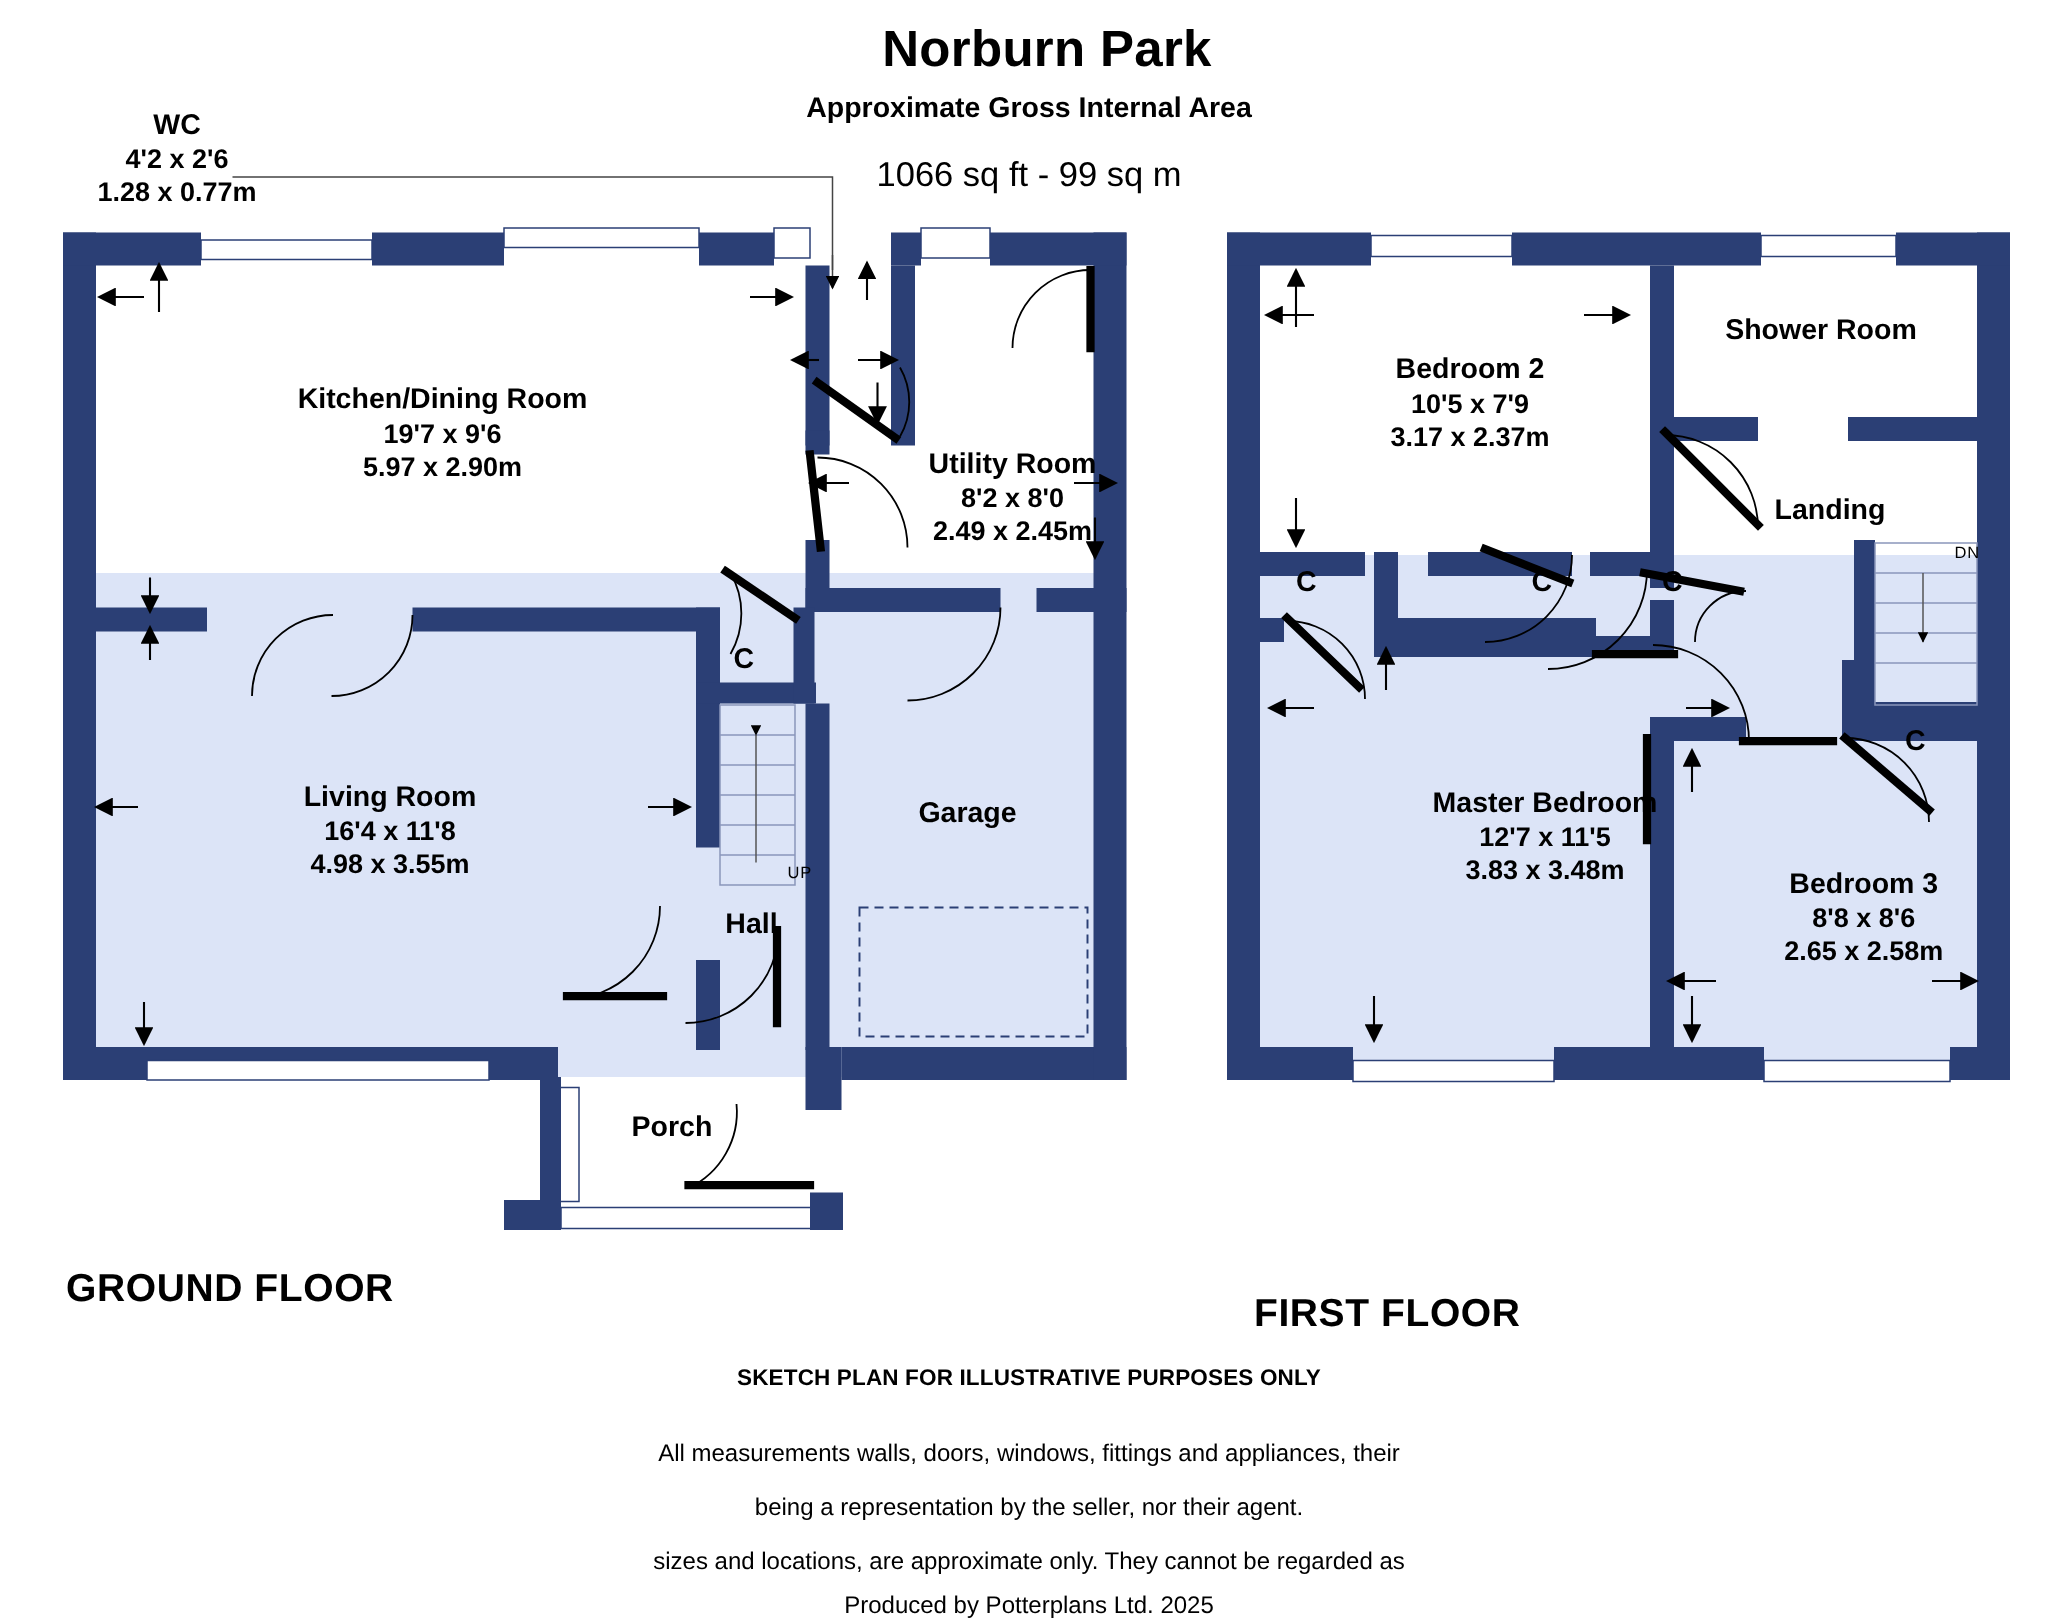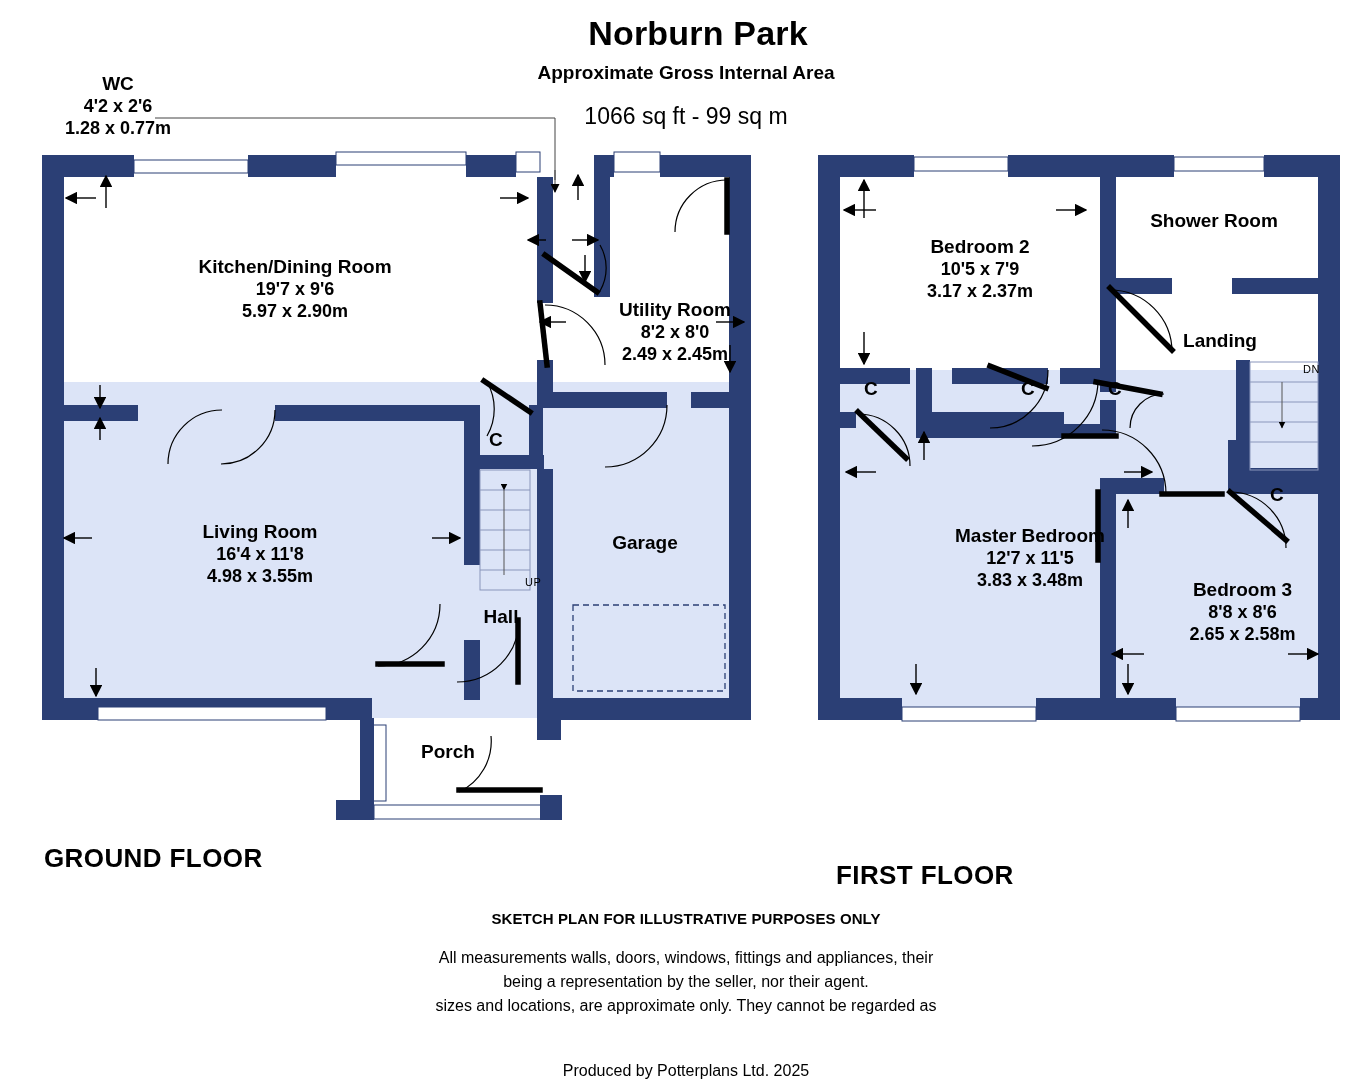--- a/index.html
+++ b/index.html
@@ -19,21 +19,21 @@
   .rname{font-size:19px;}
   .rdim{font-size:18px;}
   .csmall{position:absolute;font-size:19px;font-weight:bold;}
   .tiny{position:absolute;font-size:11px;font-weight:normal;letter-spacing:.5px;padding-left:35px;}
 
   .floorlabel{position:absolute;font-size:26px;font-weight:bold;letter-spacing:.4px;}
 
   .footer{position:absolute;left:0;width:1372px;text-align:center;}
   #sketch-note{top:910px;font-size:15px;font-weight:bold;letter-spacing:.1px;}
   #disc{top:946px;font-size:16px;line-height:1.5;}
-  #disc div{width:600px;margin:0 auto;}
+  #disc div{width:600px;margin:12px auto;}
   #produced{top:1062px;font-size:16px;}
 
   .wmwrap{position:absolute;left:0;top:0;width:1372px;height:1080px;
           pointer-events:none;overflow:hidden;}
 </style>
 </head>
 <body>
 
 <div class="hdr" id="plan-title">Norburn Park</div>
 <div class="hdr" id="plan-sub1">Approximate Gross Internal Area</div>

